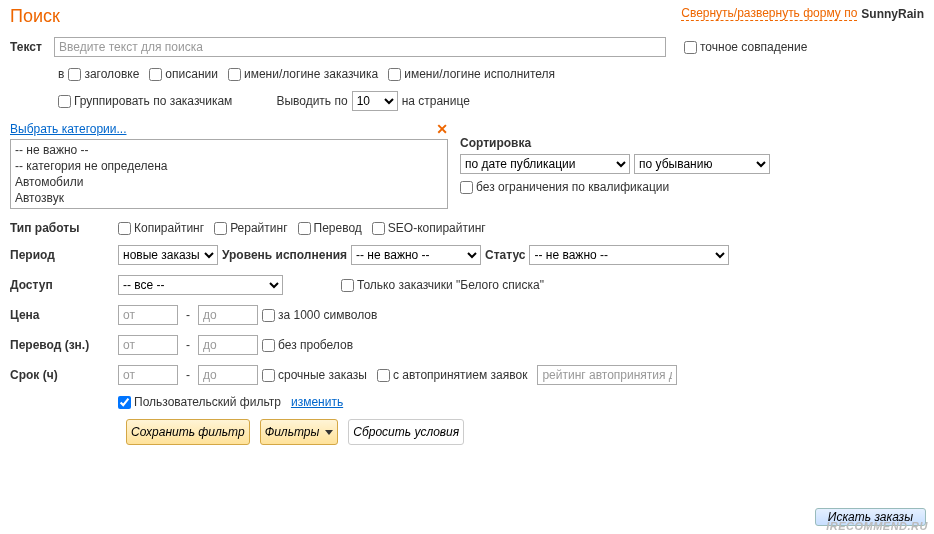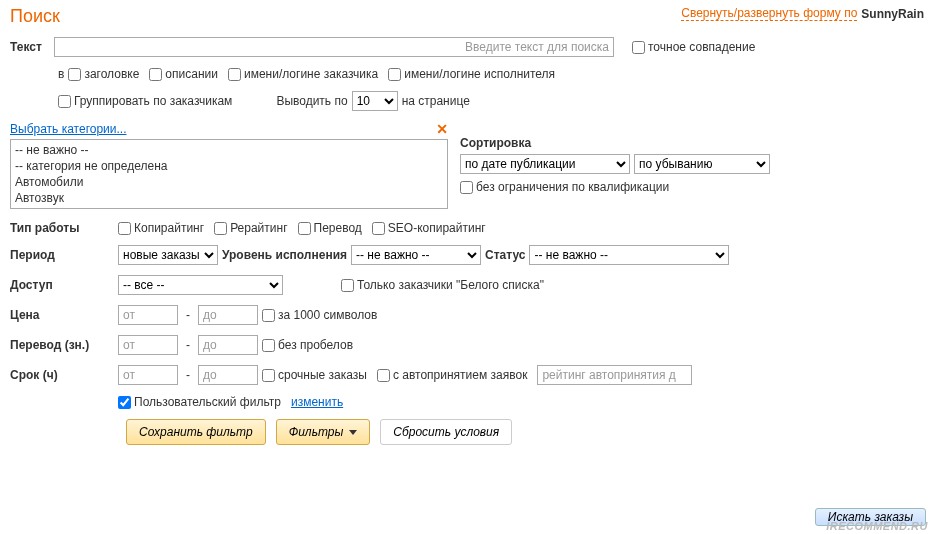--- a/index.html
+++ b/index.html
@@ -20,21 +20,21 @@
 .cbl{display:inline-flex;align-items:center;margin-right:6px}
 .cats{color:#06c;text-decoration:underline;cursor:pointer}
 .clr{color:#e60;font-weight:bold;cursor:pointer;font-size:14px}
 .catx{display:flex;justify-content:space-between;align-items:center;width:438px;margin-bottom:2px}
 .lst{width:438px;height:70px;border:1px solid #aaa;overflow-y:scroll;padding:2px}
 .lst div{padding:1px 2px}
 .sortc{position:absolute;left:460px;top:136px}
 .sortc .st{font-weight:bold;margin-bottom:4px}
 .sortc .sr{display:flex;gap:4px;margin-bottom:6px;align-items:flex-start}
 .mid{display:flex;gap:20px;margin-bottom:12px}
-.btn{background:linear-gradient(#fff4d6,#ffe29a);border:1px solid #d4a745;border-radius:3px;padding:5px 12px;font:italic 12px Arial;cursor:pointer;display:inline-flex;align-items:center;gap:6px}
+.btn{background:linear-gradient(#fff4d6,#ffe29a);border:1px solid #d4a745;border-radius:3px;padding:5px 4px;font:italic 12px Arial;cursor:pointer;display:inline-flex;align-items:center;gap:6px}
 .btn.plain{background:#fff;border:1px solid #ccc}
 .srch{background:linear-gradient(#e5f0ff,#c8dfff);border:1px solid #9bb;border-radius:3px;padding:1px 12px;font:italic 12px Arial;cursor:pointer}
 .tri{display:inline-block;width:0;height:0;border-left:4px solid transparent;border-right:4px solid transparent;border-top:5px solid #333}
 .bar{display:flex;gap:10px;margin-left:116px;margin-top:10px;align-items:center}
 .sright{position:absolute;right:8px;bottom:8px}
 .dash{margin:0 4px}
 .wm{position:absolute;right:6px;bottom:2px;font:italic bold 11px Arial;color:#bbb;letter-spacing:.5px}
 .sm{width:60px}
 </style>
 </head>
@@ -43,21 +43,21 @@
 <div class="hdr">
   <div class="title">Поиск</div>
   <div class="hr">
     <span class="tgl">Свернуть/развернуть форму по</span>
     <span class="usr">SunnyRain</span>
   </div>
 </div>
 
 <div class="row">
   <span class="lbl" style="width:40px">Текст</span>
-  <input type="text" style="width: 560px; text-align: right;" placeholder="Введите текст для поиска">
+  <input type="text" style="width: 612px;" placeholder="Введите текст для поиска">
   <span style="width:10px"></span>
   <label class="cbl">
       <input type="checkbox" style="">
       <span>точное совпадение</span>
     </label>
 </div>
 
 <div class="sub">
   <span>в</span>
   <label class="cbl">
@@ -185,21 +185,21 @@
     <span class="dash">-</span>
   <input type="text" class="sm" placeholder="до" style="">
   <label class="cbl">
       <input type="checkbox" style="">
       <span>срочные заказы</span>
     </label>
   <label class="cbl">
       <input type="checkbox" style="">
       <span>с автопринятием заявок</span>
     </label>
-  <input type="text" style="width: 155px;" placeholder="рейтинг автопринятия д">
+  <input type="text" style="width: 140px;" placeholder="рейтинг автопринятия д">
 </div>
 
 <div class="row">
   <span class="lbl"></span>
   <label class="cbl">
       <input type="checkbox" checked="" style="">
       <span>Пользовательский фильтр</span>
     </label>
   <span class="lnk" style="color:#06c">изменить</span>
 </div>

